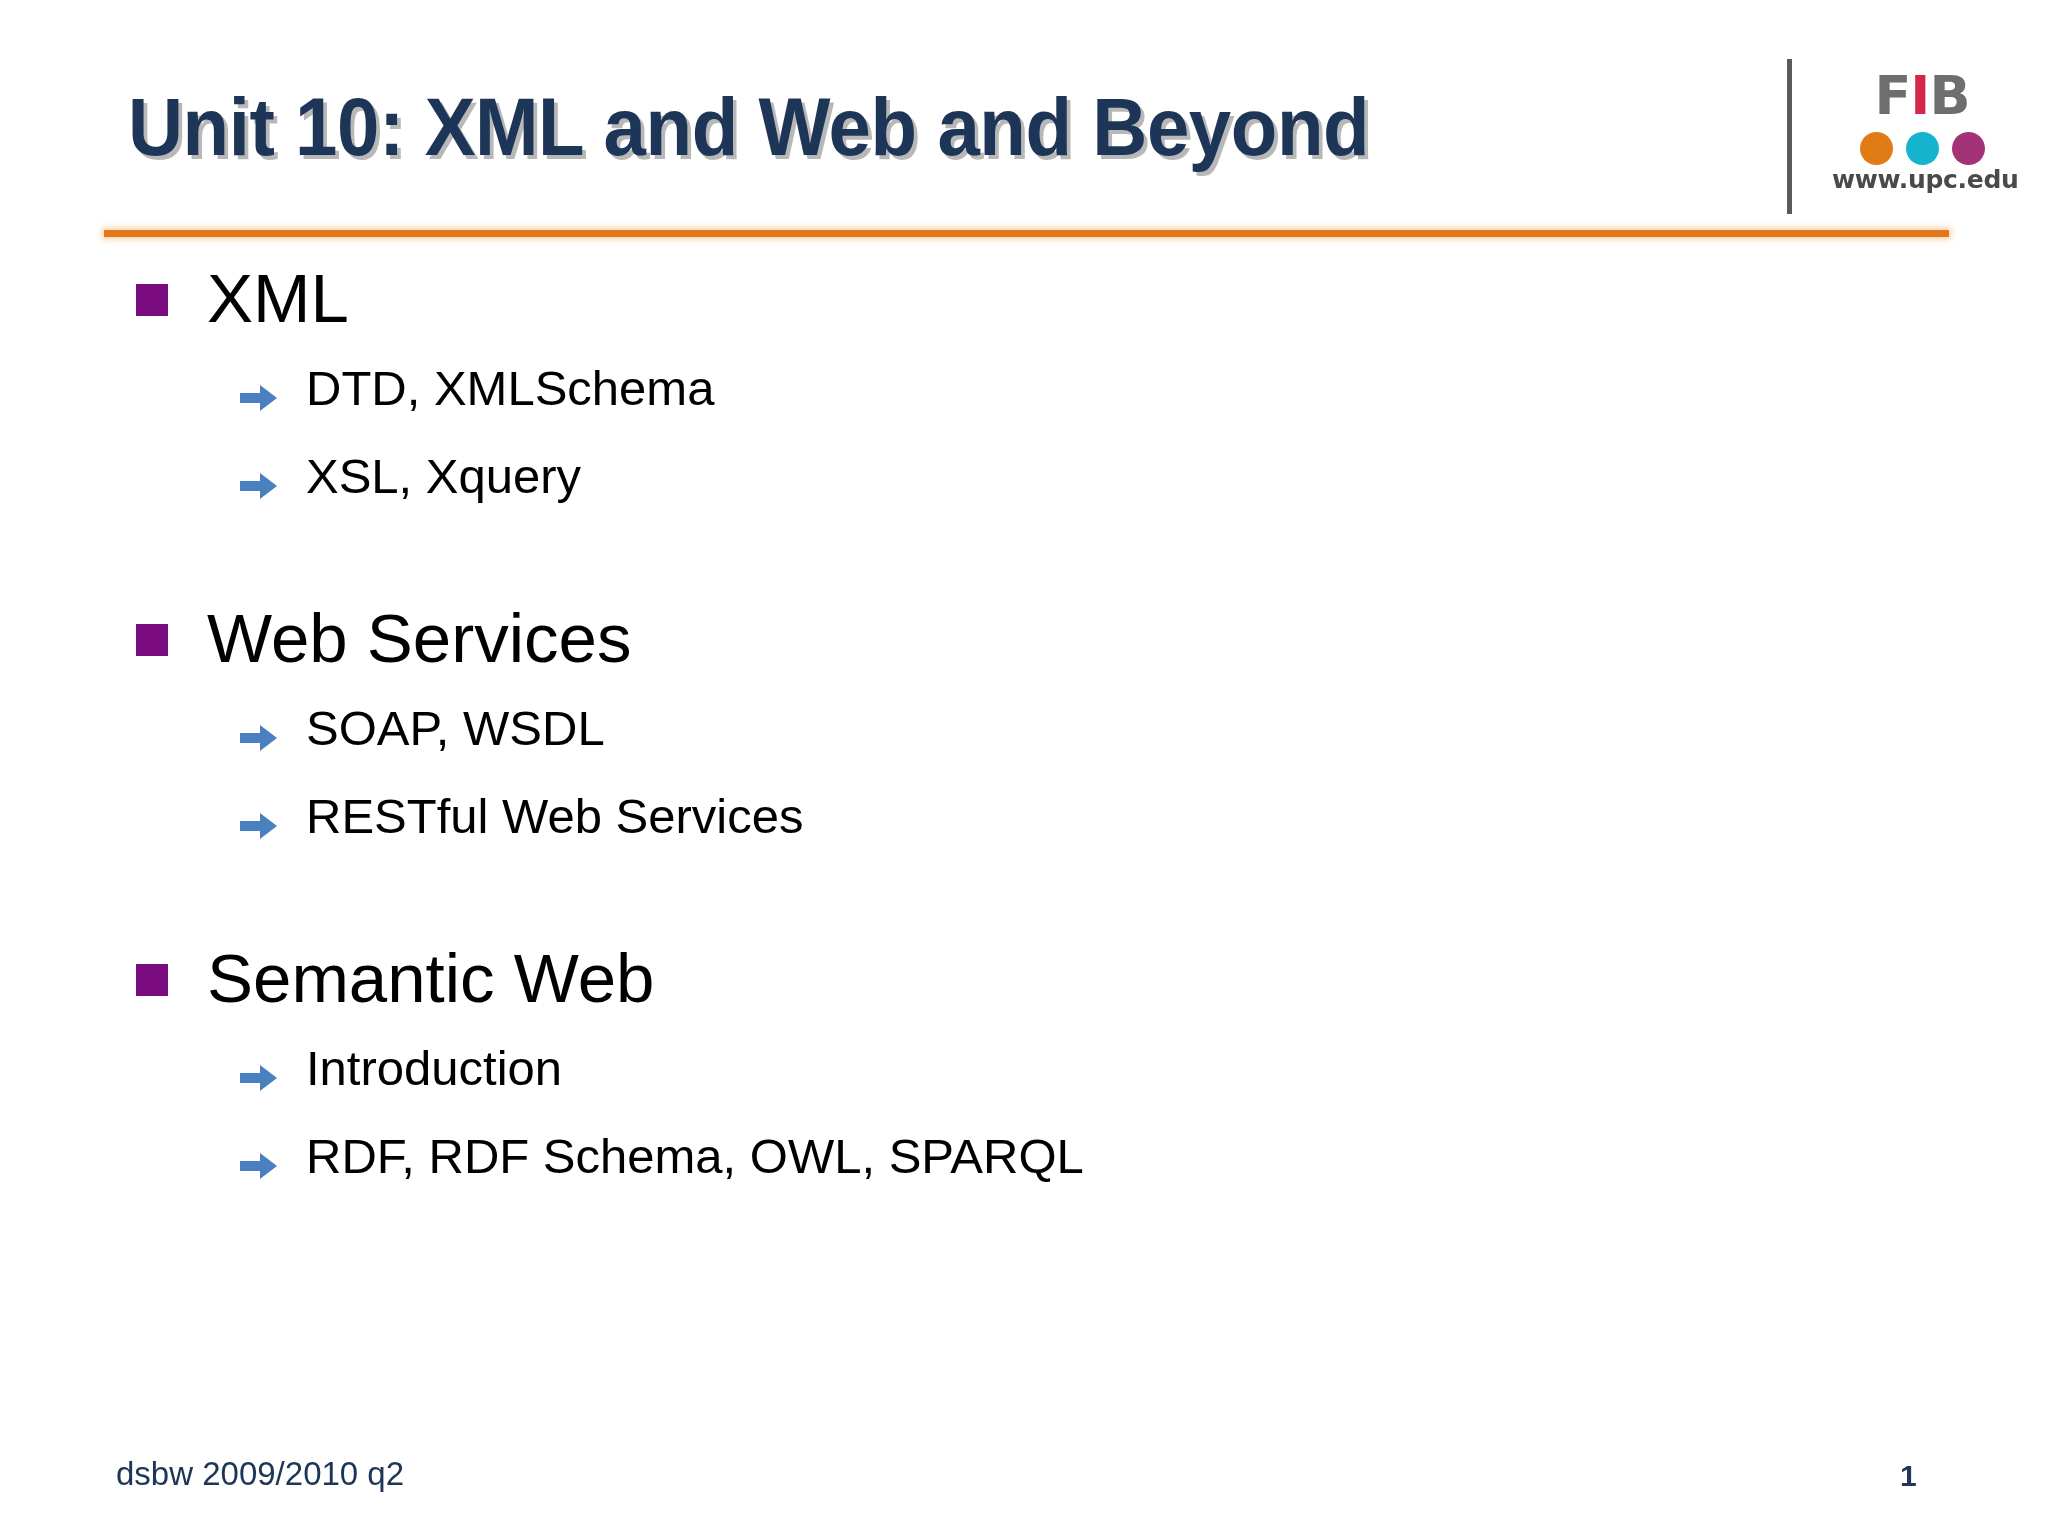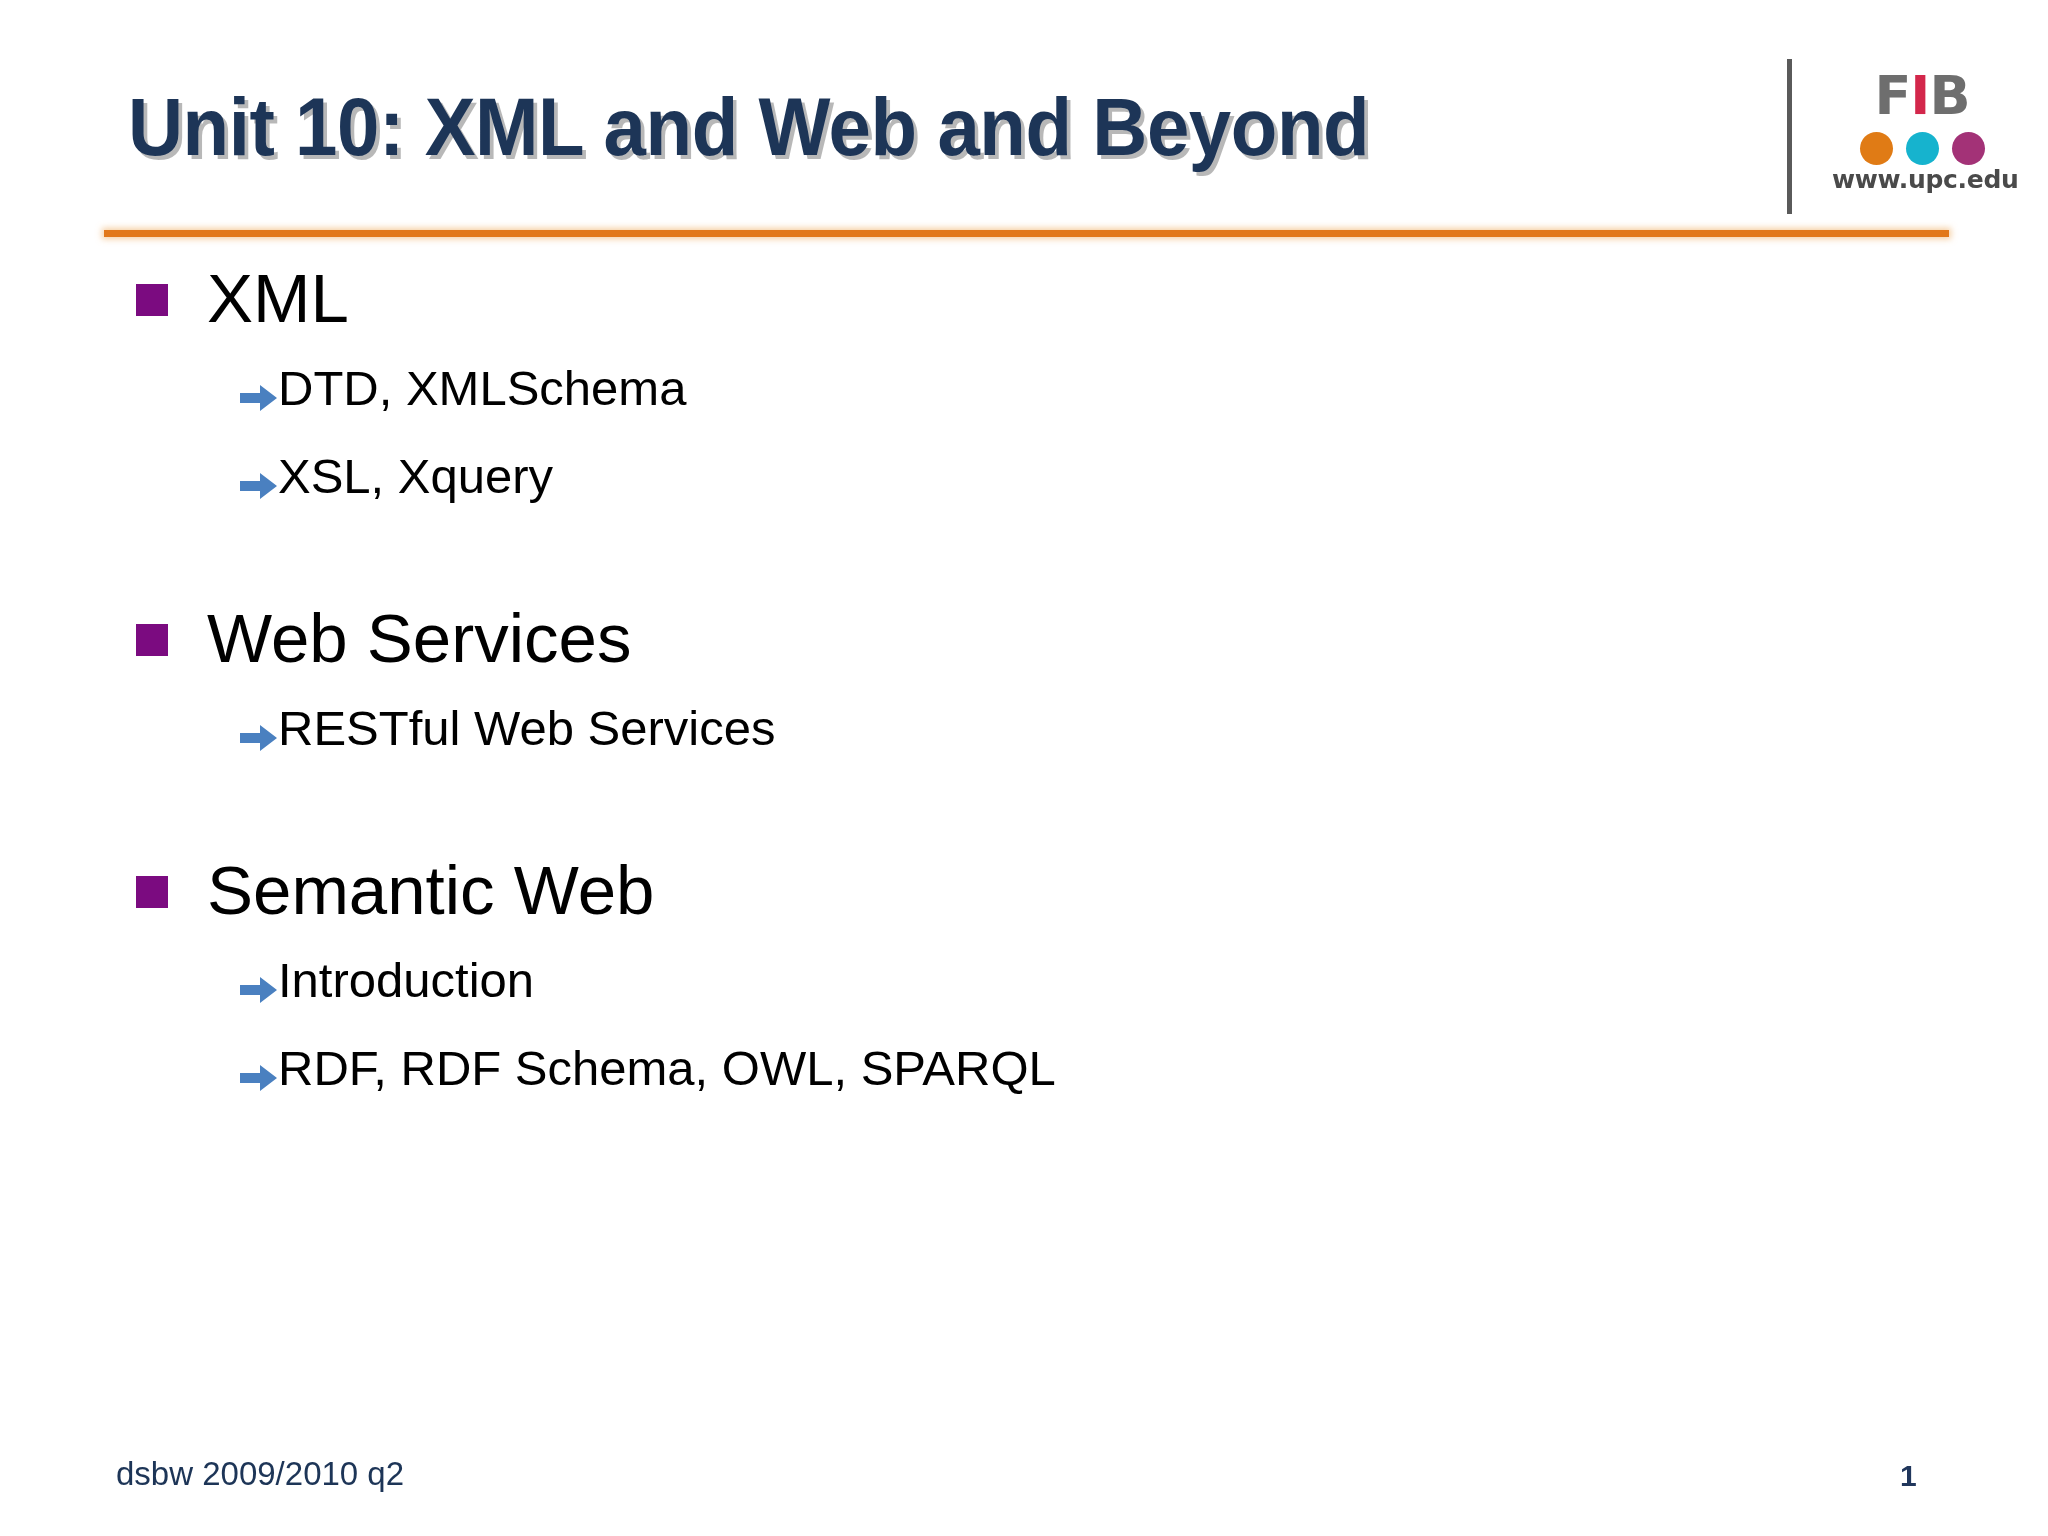--- a/index.html
+++ b/index.html
@@ -147,20 +147,21 @@
     padding-left: 240px;
     height: 88px;
   }
   .l2-bullet {
     flex: none;
     width: 38px;
     height: 30px;
     margin-top: 21px;
   }
   .l2-text {
+    margin-left: 28px;
     font-size: 49px;
     line-height: 1.1;
     color: #000000;
     white-space: nowrap;
   }
 
   .gap-after-group { height: 64px; }
   .gap-l1-to-l2 { height: 18px; }
 
   
@@ -239,20 +240,28 @@
         <div class="l1-bullet"></div>
         <div class="l1-text">Web Services</div>
       </div>
       <div class="gap-l1-to-l2"></div>
       <div class="l2-item">
         <div class="l2-bullet">
           <svg width="38" height="30" viewBox="0 0 38 30" xmlns="http://www.w3.org/2000/svg">
             <path d="M0 10 L20 10 L20 2 L37 15 L20 28 L20 20 L0 20 Z" fill="#4a80c0"></path>
           </svg>
         </div>
+        <div class="l2-text">SOAP, WSDL</div>
+      </div>
+      <div class="l2-item">
+        <div class="l2-bullet">
+          <svg width="38" height="30" viewBox="0 0 38 30" xmlns="http://www.w3.org/2000/svg">
+            <path d="M0 10 L20 10 L20 2 L37 15 L20 28 L20 20 L0 20 Z" fill="#4a80c0"></path>
+          </svg>
+        </div>
         <div class="l2-text">RESTful Web Services</div>
       </div>
     </div>
 
     <div class="gap-after-group"></div>
 
     <div class="group">
       <div class="l1-item">
         <div class="l1-bullet"></div>
         <div class="l1-text">Semantic Web</div>

